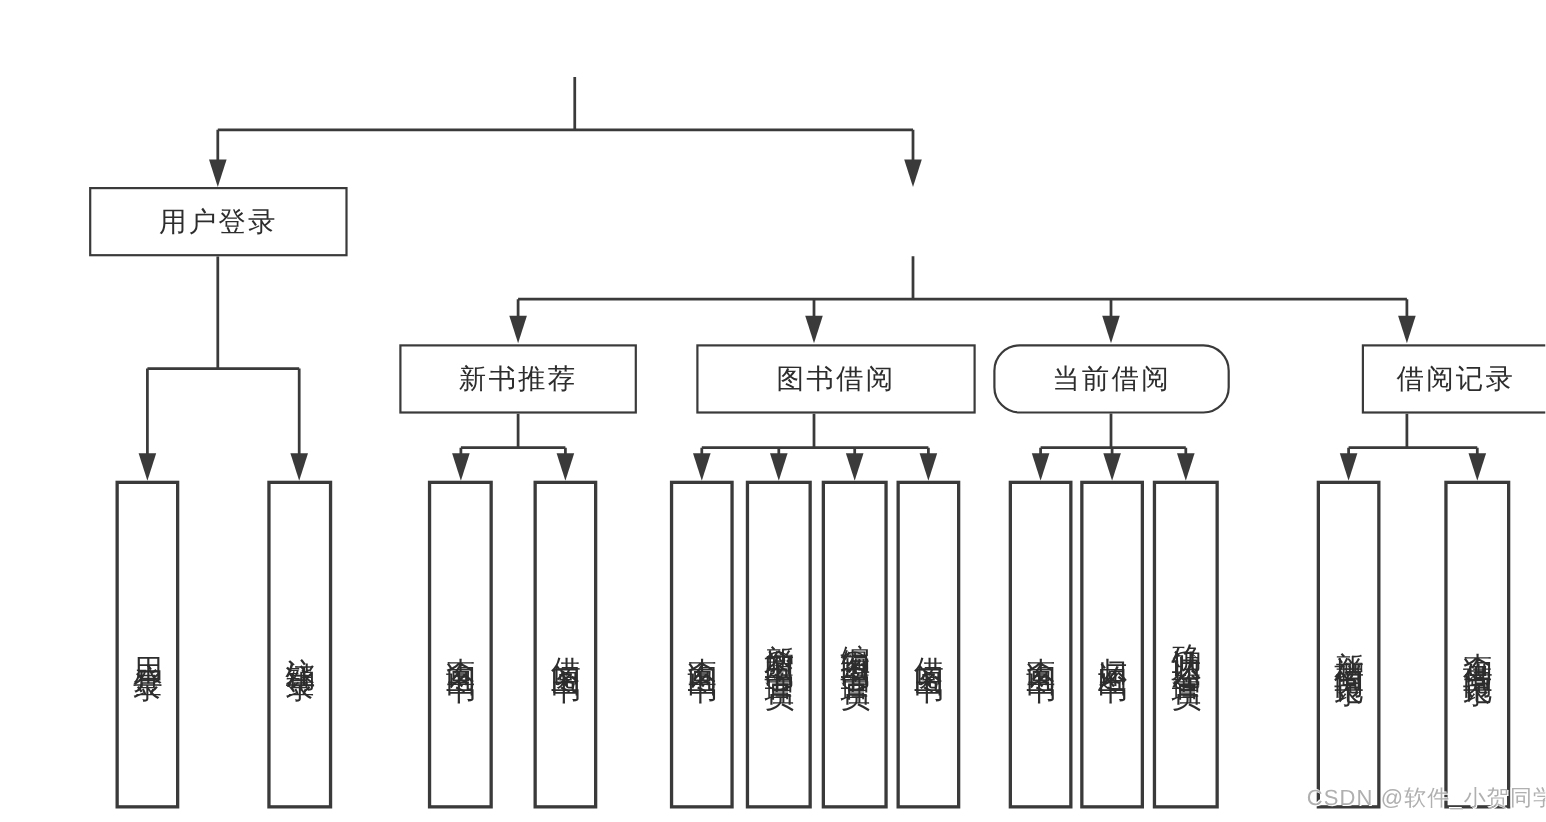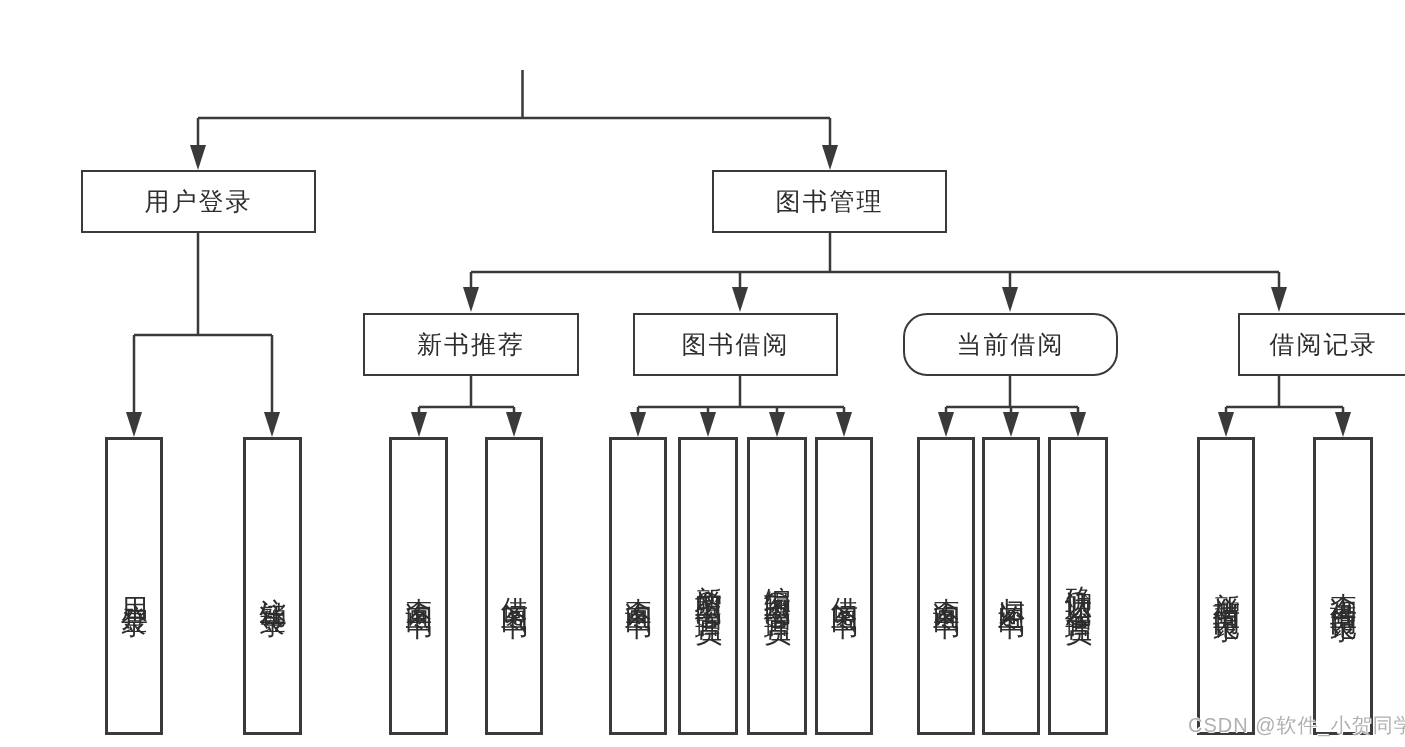--- a/index.html
+++ b/index.html
@@ -17,21 +17,21 @@
   .vbox { border-width:3px; }
   .vbox .vtext {
     writing-mode:vertical-rl; text-orientation:mixed;
     font-size:27px; letter-spacing:5px; line-height:1; white-space:nowrap;
   }
   
   #box-root            { left:20px;  top:13px;  width:1005px; height:57px; }
   #box-user-login      { left:81px;  top:170px; width:235px;  height:63px; }
   #box-book-mgmt       { left:712px; top:170px; width:235px;  height:63px; }
   #box-new-book        { left:363px; top:313px; width:216px;  height:63px; }
-  #box-book-borrow     { left:633px; top:313px; width:205px;  height:63px; }
+  #box-book-borrow     { left:633px; top:313px; width:254px;  height:63px; }
   #box-current-borrow  { left:903px; top:313px; width:215px;  height:63px;border-radius:24px; }
   #box-borrow-record   { left:1238px;top:313px; width:171px;  height:63px; }
   
   .leaf { top:437px; height:298px; }
   #leaf-a1 { left:105px;  width:58px; }
   #leaf-a2 { left:243px;  width:59px; }
   #leaf-b1 { left:389px;  width:59px; }
   #leaf-b2 { left:485px;  width:58px; }
   #leaf-c1 { left:609px;  width:58px; }
   #leaf-c2 { left:678px;  width:60px; }
@@ -83,23 +83,20 @@
       <path d="M1078,437 L1070,412 L1086,412 Z"></path>
       <path d="M1226,437 L1218,412 L1234,412 Z"></path>
       <path d="M1343,437 L1335,412 L1351,412 Z"></path>
     </g>
   </svg>
 
 
   <div class="box hbox" id="box-user-login">
     <span>用户登录</span>
   </div>
-  <div class="box hbox" id="box-book-mgmt">
-    <span>图书管理</span>
-  </div>
 
   <div class="box hbox" id="box-new-book">
     <span>新书推荐</span>
   </div>
   <div class="box hbox" id="box-book-borrow">
     <span>图书借阅</span>
   </div>
   <div class="box hbox" id="box-current-borrow">
     <span>当前借阅</span>
   </div>

